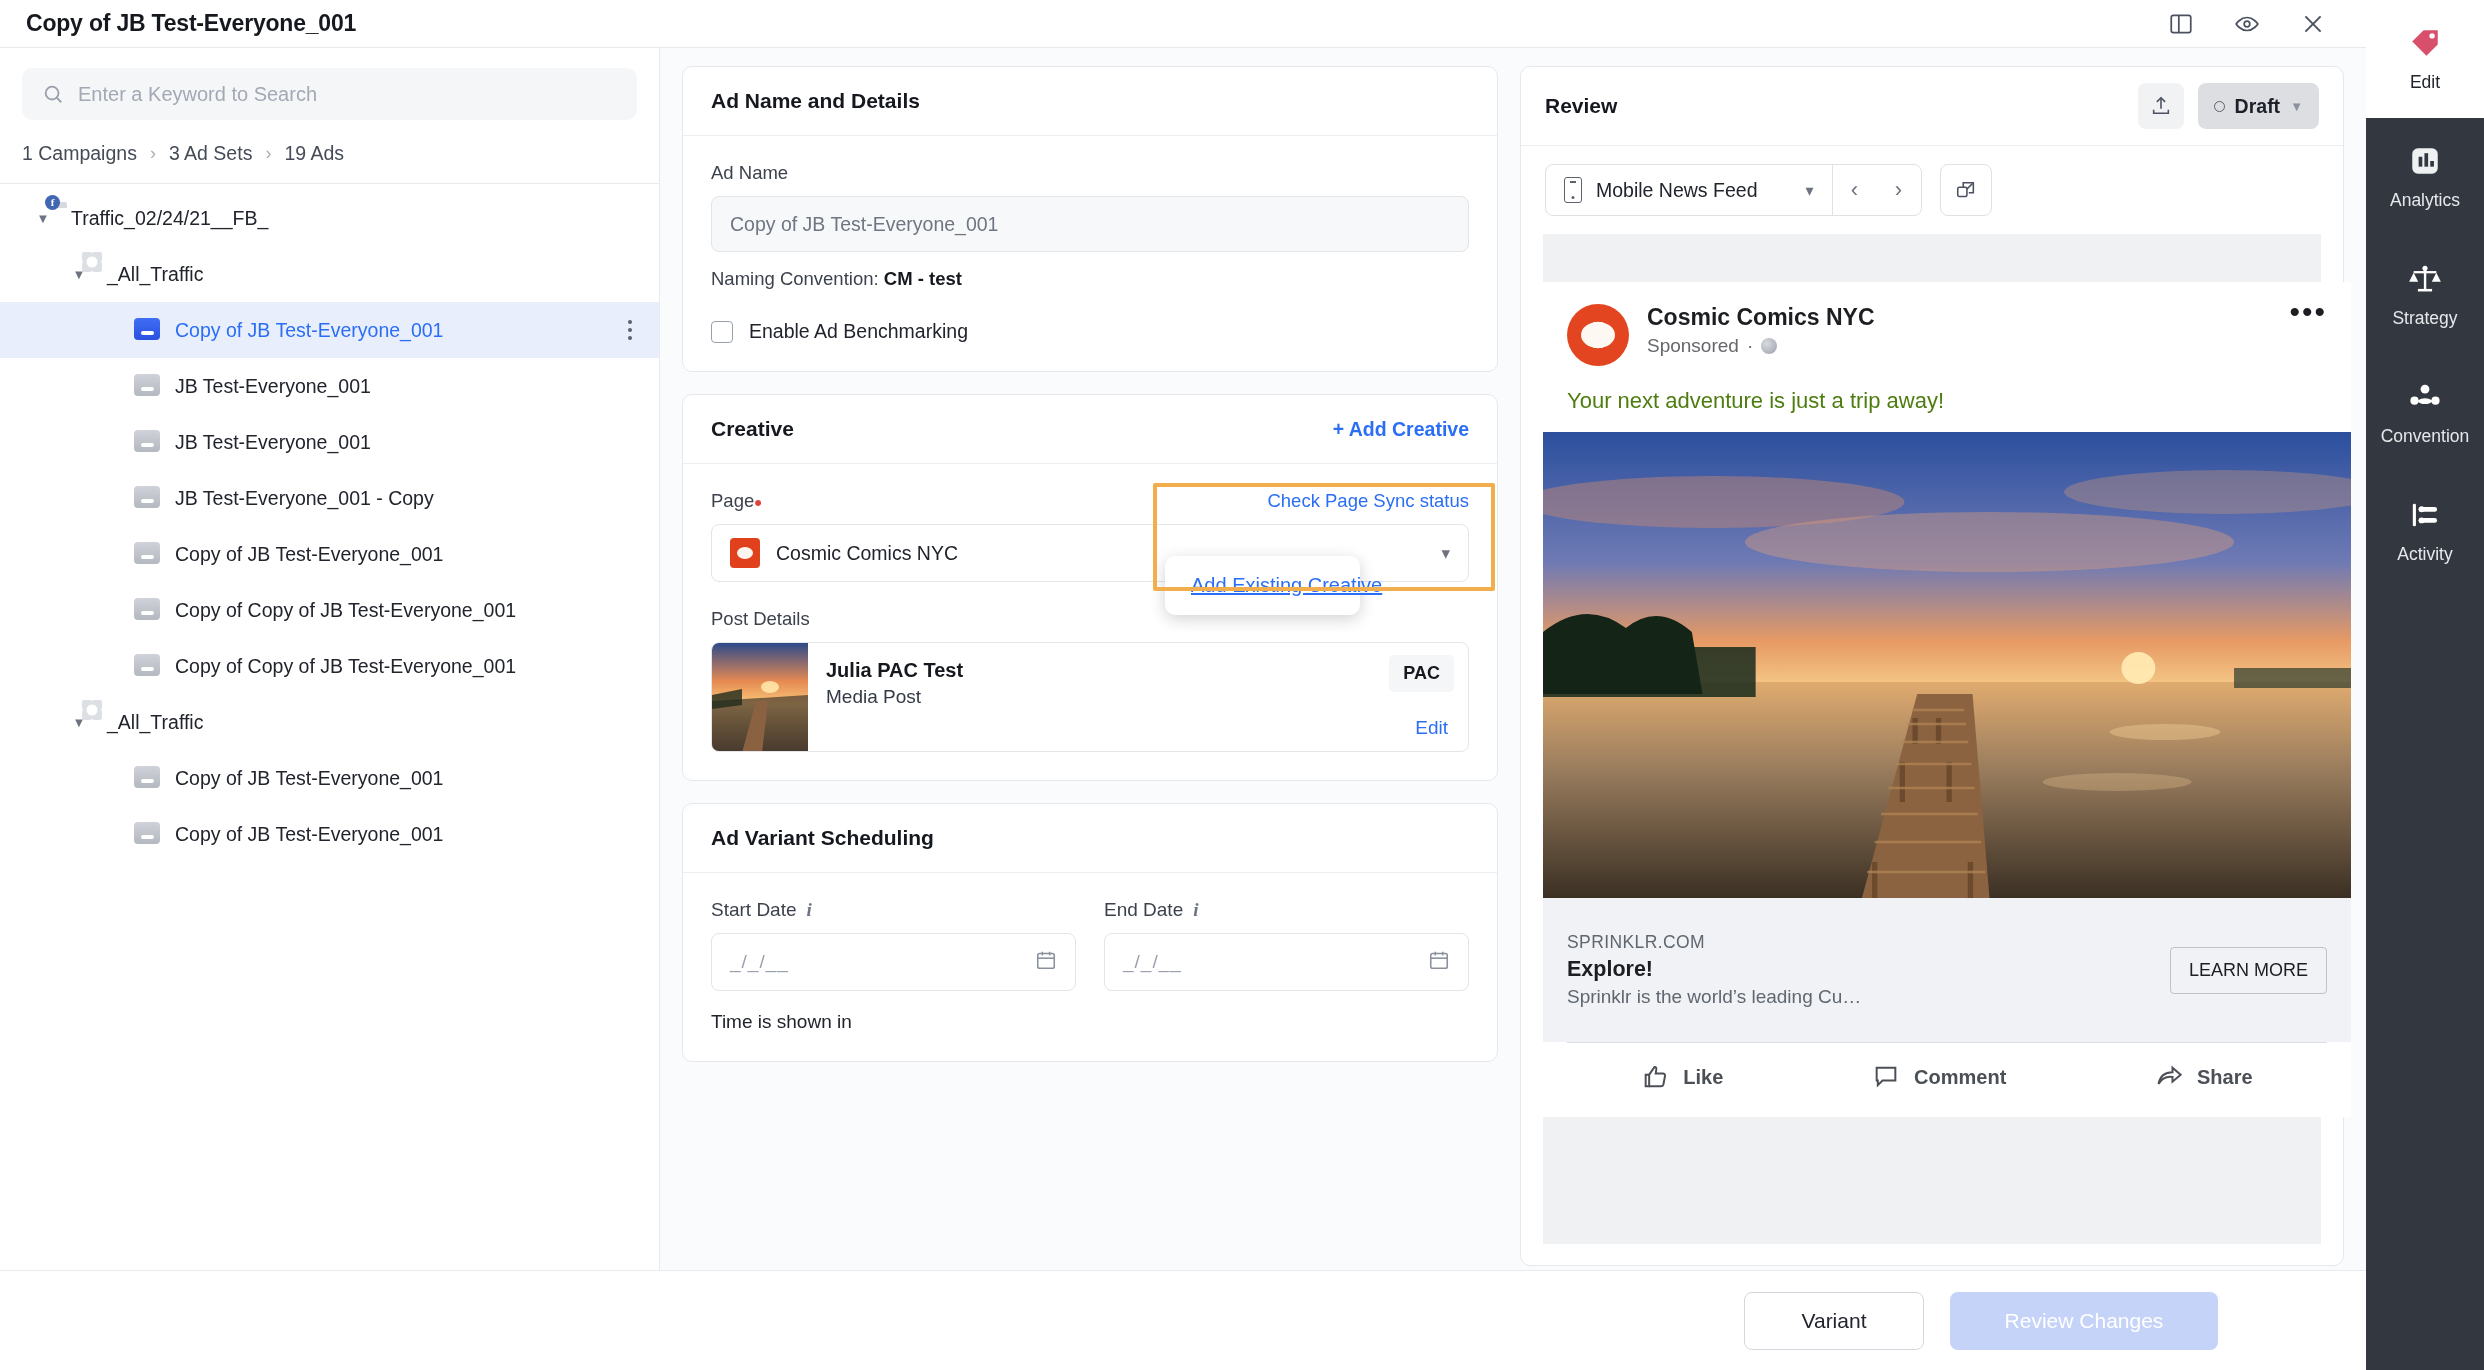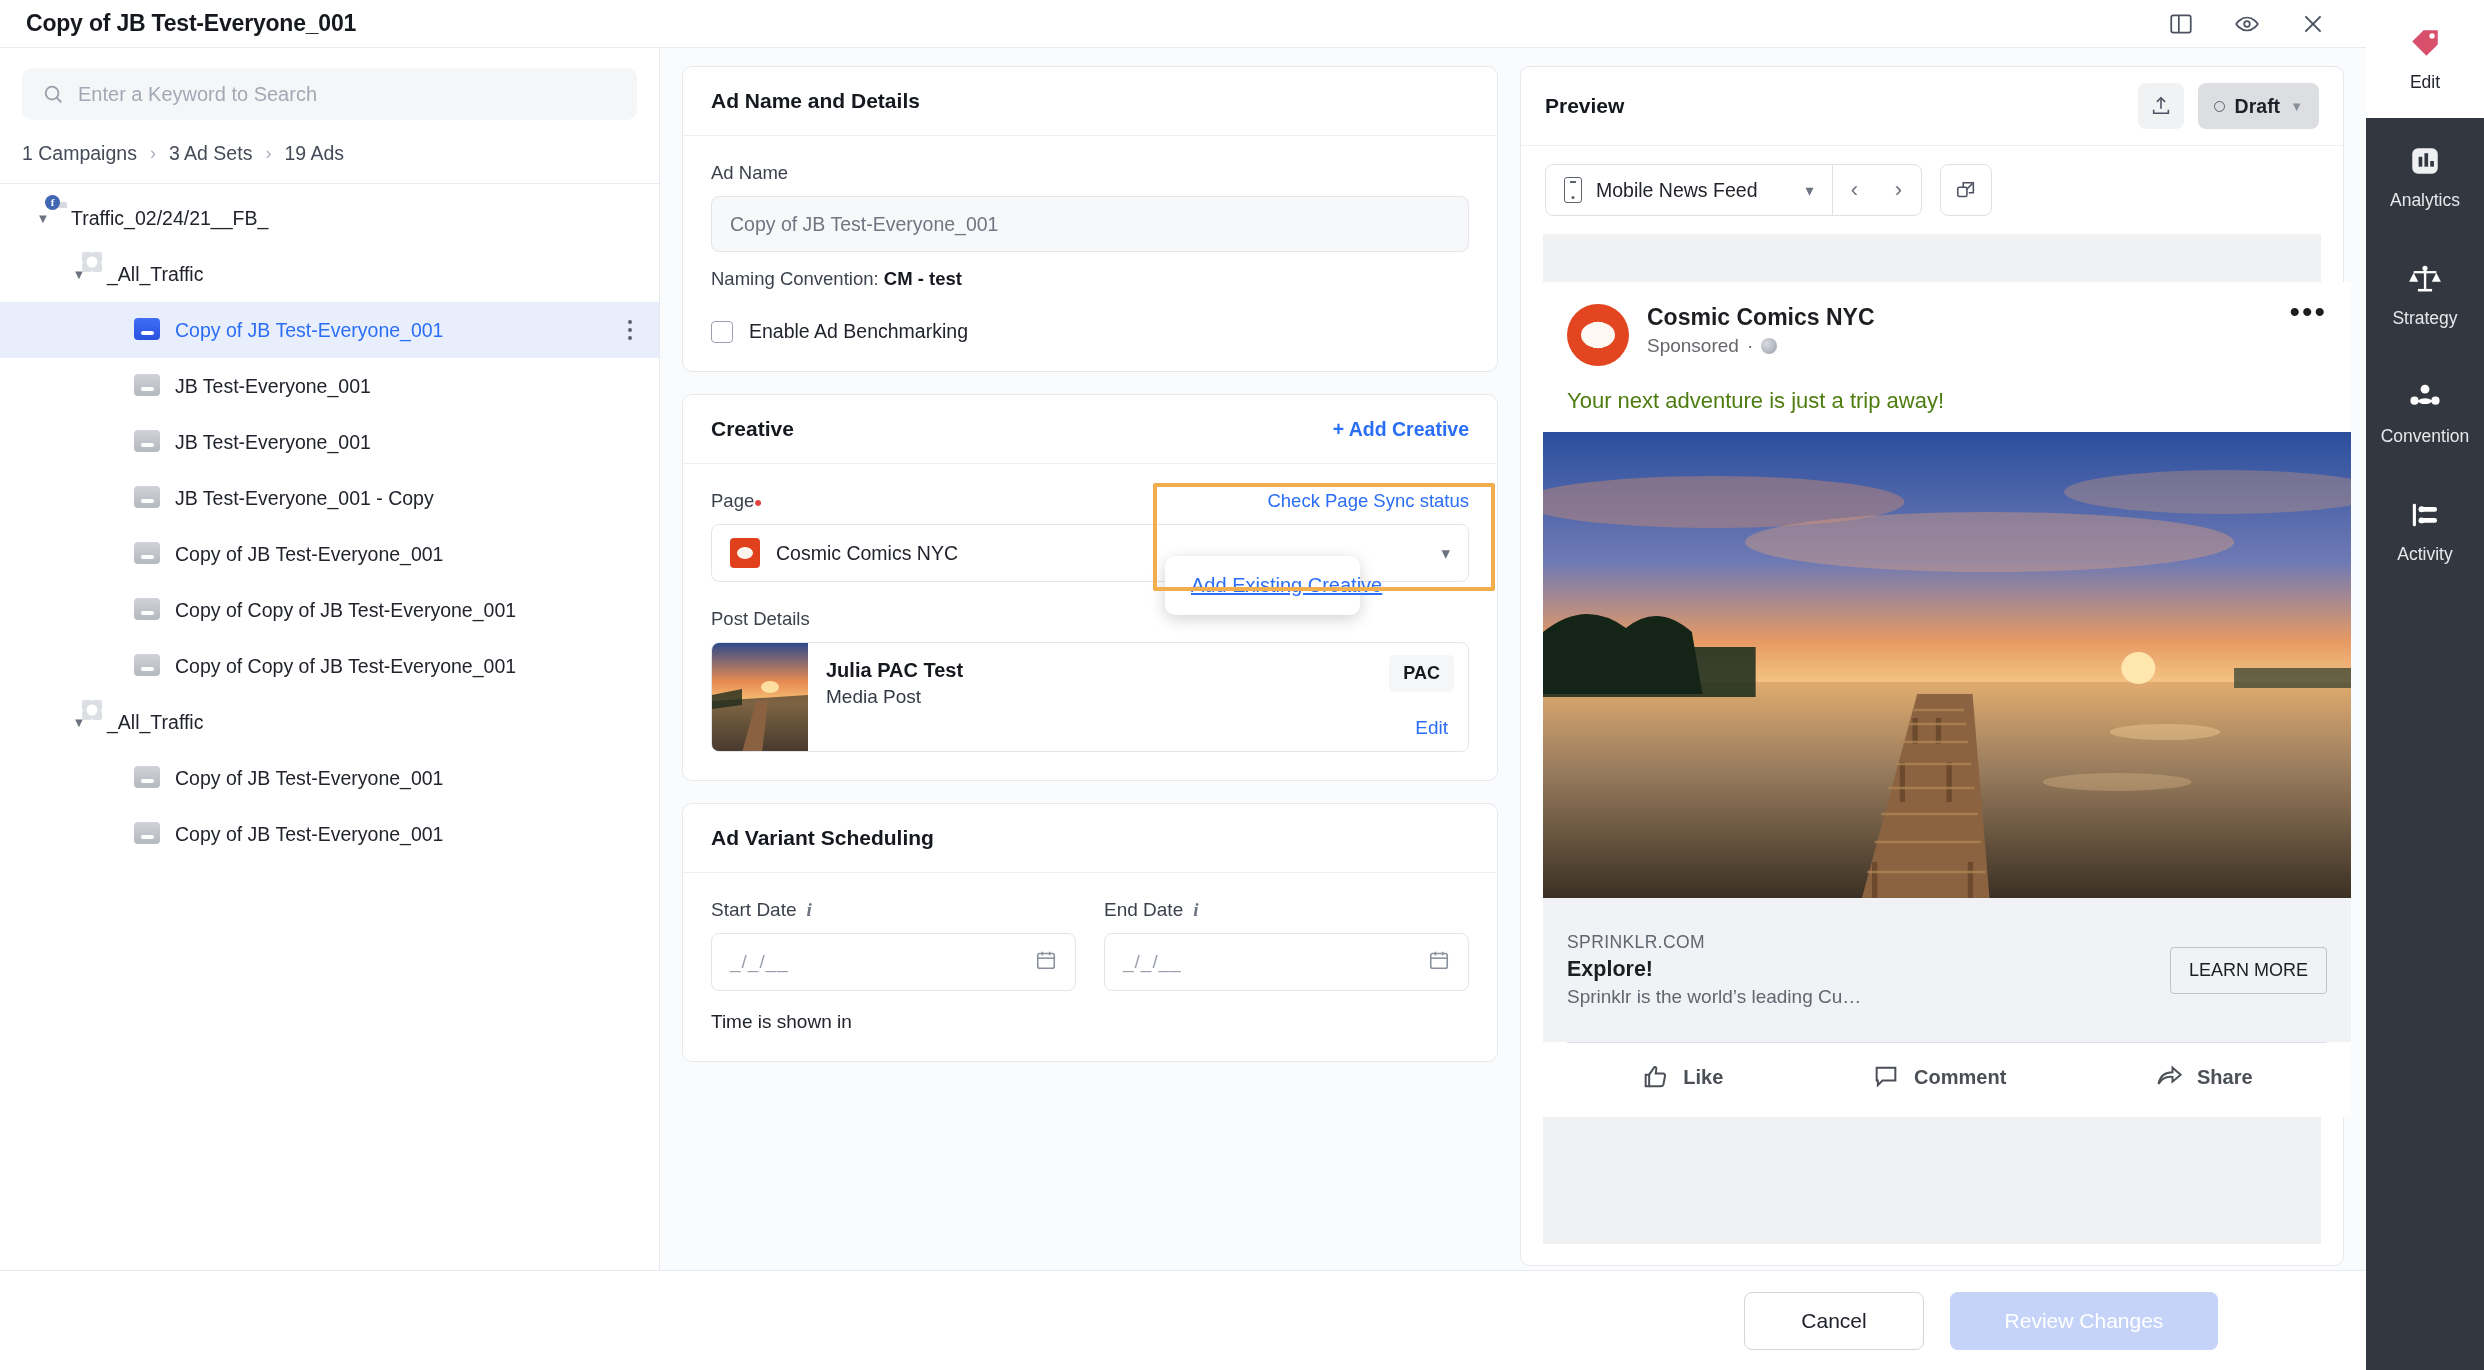--- a/index.html
+++ b/index.html
@@ -559,21 +559,21 @@
               </div>
             </div>
             <div class="time-shown">Time is shown in</div>
           </div>
         </div>
       </div>
 
       <div class="preview-col">
         <div class="preview-card">
           <div class="pv-head">
-            <span class="pv-title">Preview</span>
+            <span class="pv-title">Review</span>
             <span class="sp"></span>
             <span class="upload-btn">
               <svg width="22" height="22" viewBox="0 0 24 24" fill="none" stroke="currentColor" stroke-width="1.7">
                 <path d="M12 3 L12 15"></path>
                   <path d="M7.5 7.5 L12 3 L16.5 7.5"></path>
                   <path d="M4 16 L4 20 L20 20 L20 16"></path>
               </svg>
             </span>
             <span class="draft-chip">
               <span class="draft-dot"></span>
@@ -702,21 +702,21 @@
                   <span>Share</span>
                 </div>
               </div>
             </div>
           </div>
         </div>
       </div>
     </div>
 
     <div class="footer">
-      <button class="btn-cancel">Cancel</button>
+      <button class="btn-cancel">Variant</button>
       <button class="btn-review">Review Changes</button>
     </div>
 
     <div class="creative-menu" style="left:1165px; top:556px; width:195px;">
       <a>Add Existing Creative</a>
     </div>
     <div class="hl-box" style="left:1153px; top:483px; width:342px; height:108px;"></div>
 
   </div>
 

